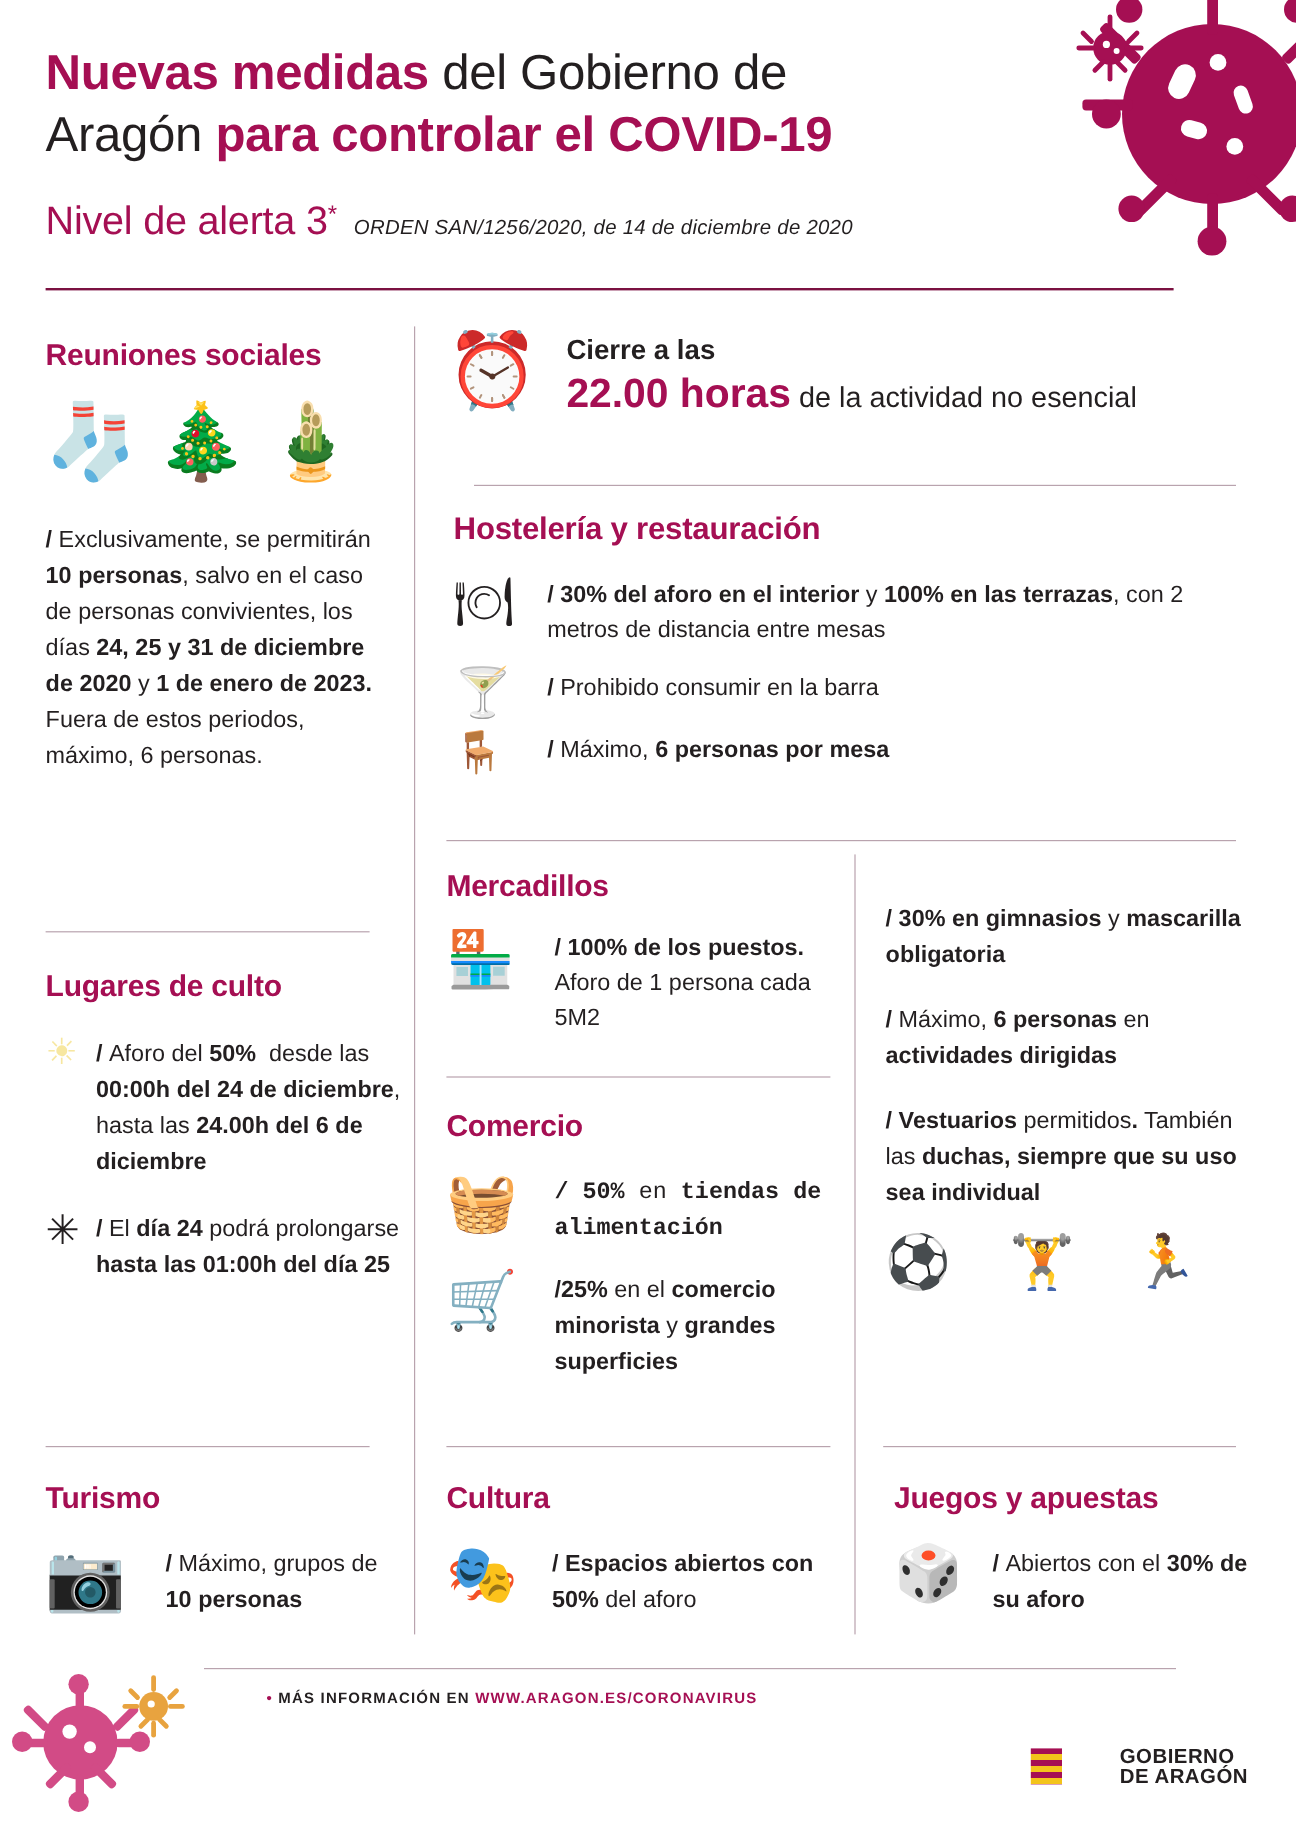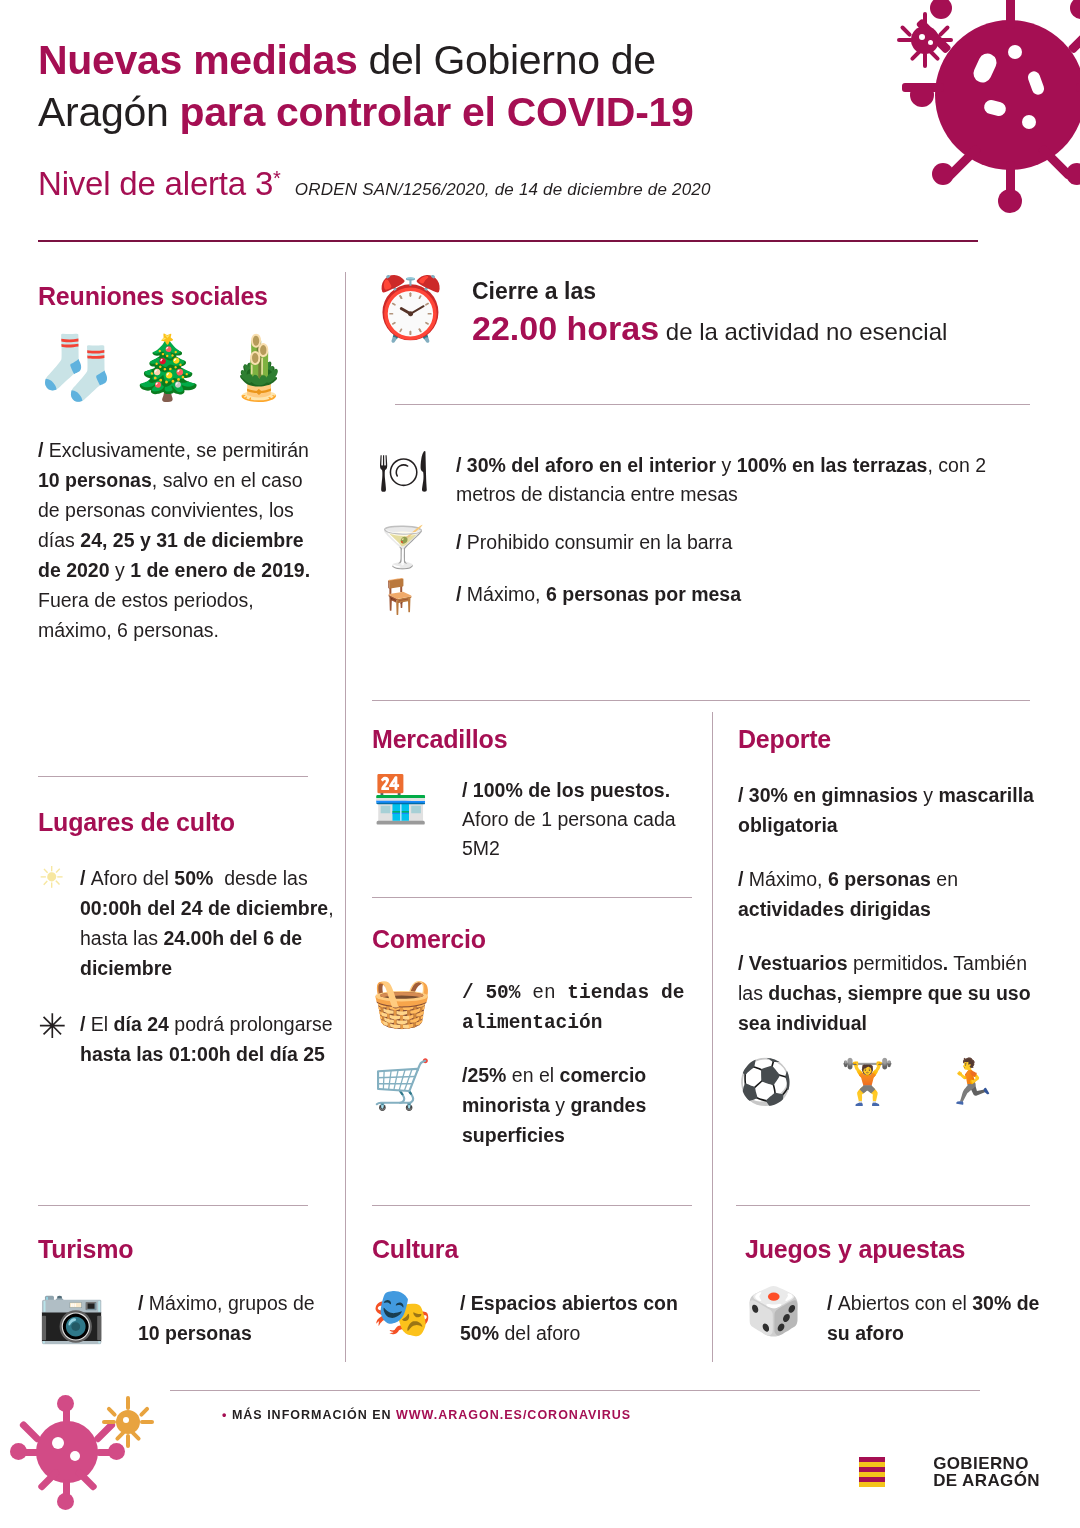--- a/index.html
+++ b/index.html
@@ -258,21 +258,21 @@
 <div style="position:absolute; left:38px; top:282px; width:290px;">
   <div class="section-title">Reuniones sociales</div>
 
   <div style="margin-top:26px; display:flex; align-items:flex-end; gap:14px;">
     <span class="emoji" style="font-size:62px;">🧦</span>
     <span class="emoji" style="font-size:62px;">🎄</span>
     <span class="emoji" style="font-size:62px;">🎍</span>
   </div>
 
   <div class="para" style="margin-top:36px;">
-    <span class="slash">/ </span>Exclusivamente, se permitirán <span class="b">10 personas</span>, salvo en el caso de personas convivientes, los días <span class="b">24, 25 y 31 de diciembre de 2020</span> y <span class="b">1 de enero de 2019.</span> Fuera de estos periodos, máximo, 6 personas.
+    <span class="slash">/ </span>Exclusivamente, se permitirán <span class="b">10 personas</span>, salvo en el caso de personas convivientes, los días <span class="b">24, 25 y 31 de diciembre de 2020</span> y <span class="b">1 de enero de 2023.</span> Fuera de estos periodos, máximo, 6 personas.
   </div>
 </div>
 
 <div style="position:absolute; left:38px; top:808px; width:300px;">
   <div class="section-title">Lugares de culto</div>
 
   <div class="row" style="margin-top:26px;">
     <span class="icon emoji" style="width:42px; font-size:30px; color:#f7e7a0;">☀</span>
     <span class="txt para">
       <span class="slash">/ </span>Aforo del <span class="b">50%</span>&nbsp; desde las <span class="b">00:00h del 24 de diciembre</span>, hasta las <span class="b">24.00h del 6 de diciembre</span>
@@ -303,20 +303,21 @@
     <span class="txt">
       <div style="font-size:23px; font-weight:bold; color:#231f20;">Cierre a las</div>
       <div style="margin-top:4px;">
         <span style="font-size:34px; font-weight:bold; color:#a50f53;">22.00 horas</span><span style="font-size:24px; color:#231f20;"> de la actividad no esencial</span>
       </div>
     </span>
   </div>
 </div>
 
 <div style="position:absolute; left:378px; top:425px; width:660px;">
+  <div class="section-title" style="font-size:26px;">Hostelería y restauración</div>
 
   <div class="row" style="margin-top:26px;">
     <span class="icon emoji" style="width:78px; font-size:40px;">🍽</span>
     <span class="txt para" style="line-height:29px;">
       <span class="slash">/ </span><span class="b">30% del aforo en el interior</span> y <span class="b">100% en las terrazas</span>, con 2 metros de distancia entre mesas
     </span>
   </div>
 
   <div class="row" style="margin-top:18px;">
     <span class="icon emoji" style="width:78px; font-size:40px;">🍸</span>
@@ -365,21 +366,20 @@
   <div class="section-title">Cultura</div>
   <div class="row" style="margin-top:24px;">
     <span class="icon emoji" style="width:88px; font-size:48px;">🎭</span>
     <span class="txt para" style="line-height:30px;">
       <span class="slash">/ </span><span class="b">Espacios abiertos con 50%</span> del aforo
     </span>
   </div>
 </div>
 
 <div style="position:absolute; left:738px; top:725px; width:300px;">
-  <div class="section-title">Deporte</div>
 
   <div class="para" style="margin-top:26px; line-height:30px;">
     <span class="slash">/ </span><span class="b">30% en gimnasios</span> y <span class="b">mascarilla obligatoria</span>
   </div>
 
   <div class="para" style="margin-top:24px; line-height:30px;">
     <span class="slash">/ </span>Máximo, <span class="b">6 personas</span> en <span class="b">actividades dirigidas</span>
   </div>
 
   <div class="para" style="margin-top:24px; line-height:30px;">

